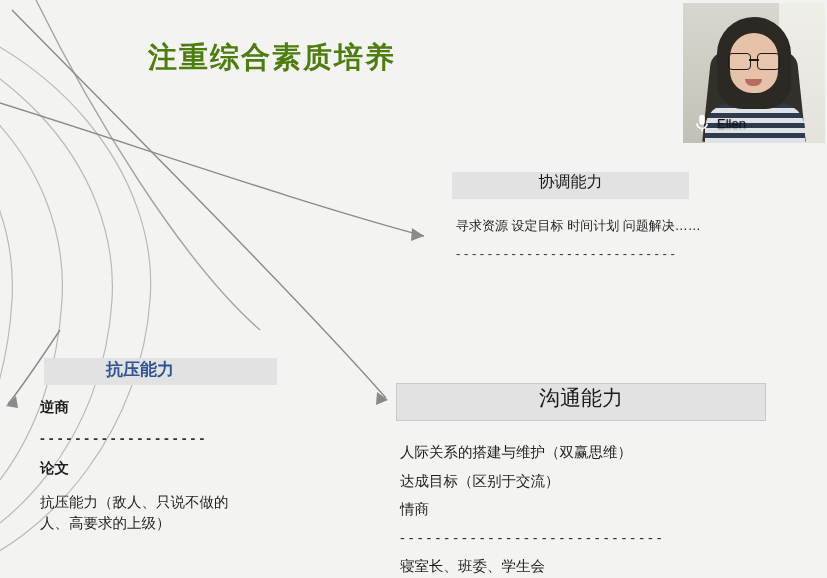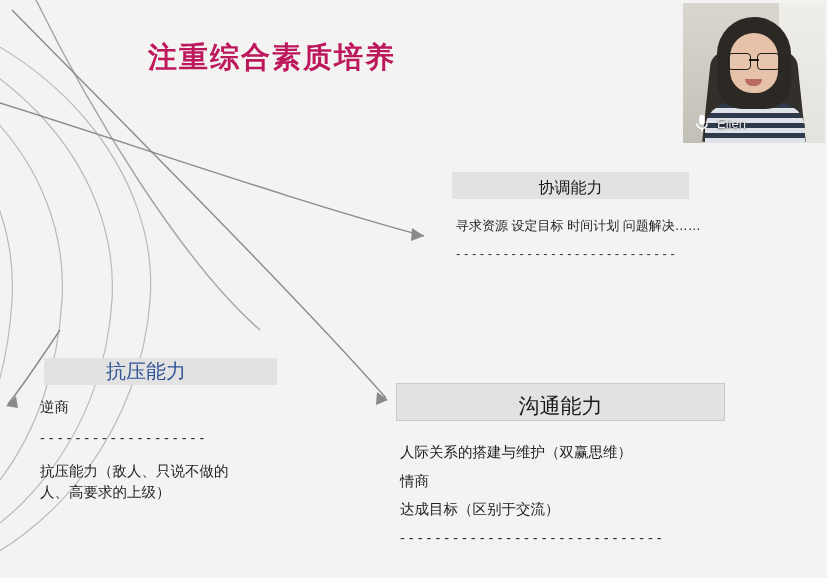--- a/index.html
+++ b/index.html
@@ -24,56 +24,56 @@
     pointer-events: none;
   }
   
   .slide-title {
     position: absolute;
     left: 148px;
     top: 38px;
     font-size: 29px;
     font-weight: bold;
     letter-spacing: 2px;
-    color: #be185d;
+    color: #4d7c0f;
     white-space: nowrap;
   }
   
   .band {
     position: absolute;
     background: #e2e2e2;
     display: flex;
-    align-items: flex-end;
+    align-items: flex-start;
     justify-content: center;
     color: #1a1a1a;
     white-space: nowrap;
   }
   .band.coord {
     left: 452px;
     top: 172px;
     width: 237px;
     height: 27px;
     font-size: 16px;
   }
   .band.stress {
     left: 44px;
     top: 358px;
     width: 233px;
     height: 27px;
-    font-size: 20px;
-    font-weight: normal;
+    font-size: 17px;
+    font-weight: bold;
     color: #2f5496;
     justify-content: flex-start;
     padding-left: 62px;
     box-sizing: border-box;
   }
   .band.comm {
     left: 396px;
     top: 383px;
-    width: 329px;
+    width: 370px;
     height: 38px;
     font-size: 21px;
     border: 1px solid #c9c9c9;
     box-sizing: border-box;
   }
   
   .body-text {
     position: absolute;
     color: #1f1f1f;
     white-space: nowrap;
@@ -86,21 +86,21 @@
     left: 456px;
     top: 219px;
     font-size: 13px;
   }
   .coord-body .line { margin-bottom: 15px; }
   .stress-body {
     left: 40px;
     top: 400px;
     font-size: 14.5px;
   }
-  .stress-body .line { margin-bottom: 16px; }
+  .stress-body .line { margin-bottom: 16px; font-weight: bold; }
   .stress-body .wrap { white-space: normal; width: 215px; line-height: 1.45; }
   .comm-body {
     left: 400px;
     top: 445px;
     font-size: 14.5px;
   }
   .comm-body .line { margin-bottom: 14px; }
   .dashes { letter-spacing: 0px; color: #333; }
 
   
@@ -202,21 +202,21 @@
     position: absolute;
     left: 8px;
     bottom: 9px;
     width: 22px;
     height: 22px;
   }
   .webcam .mic-name {
     position: absolute;
     left: 34px;
     bottom: 12px;
-    color: #e5e5e5;
+    color: #0f172a;
     font-size: 13px;
     text-shadow: 0 1px 2px rgba(0,0,0,0.6);
     white-space: nowrap;
   }
 </style>
 </head>
 <body>
 
 <div id="stage">
 
@@ -251,31 +251,33 @@
     <div class="line">寻求资源 设定目标 时间计划 问题解决……</div>
     <div class="line dashes">- - - - - - - - - - - - - - - - - - - - - - - - - - - -</div>
   </div>
 
   <div class="band stress">
     <span>抗压能力</span>
   </div>
   <div class="body-text stress-body">
     <div class="line">逆商</div>
     <div class="line dashes">- - - - - - - - - - - - - - - - - - -</div>
+    <div class="line">论文</div>
     <div class="wrap">抗压能力（敌人、只说不做的人、高要求的上级）</div>
   </div>
 
   <div class="band comm">
     <span>沟通能力</span>
   </div>
   <div class="body-text comm-body">
     <div class="line">人际关系的搭建与维护（双赢思维）</div>
+    <div class="line">达成目标（区别于交流）</div>
     <div class="line">情商</div>
-    <div class="line">达成目标（区别于交流）</div>
     <div class="line dashes">- - - - - - - - - - - - - - - - - - - - - - - - - - - - - -</div>
+    <div class="line">寝室长、班委、学生会</div>
   </div>
 
   <div class="webcam">
     <div class="wall"></div>
     <div class="wall-right"></div>
     <div class="hair-back-l"></div>
     <div class="hair-back-r"></div>
     <div class="shirt"></div>
     <div class="neck"></div>
     <div class="hair"></div>

